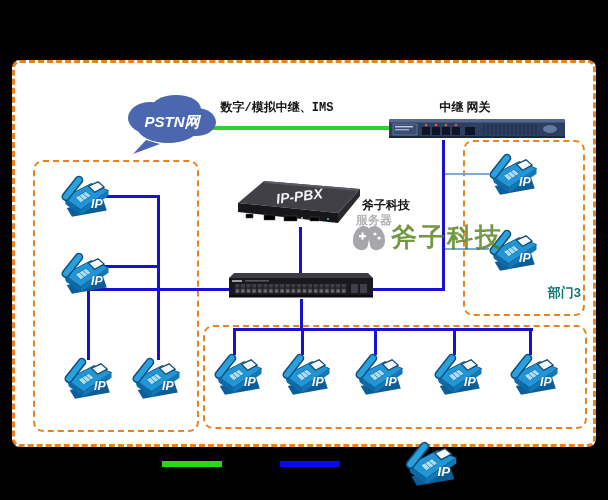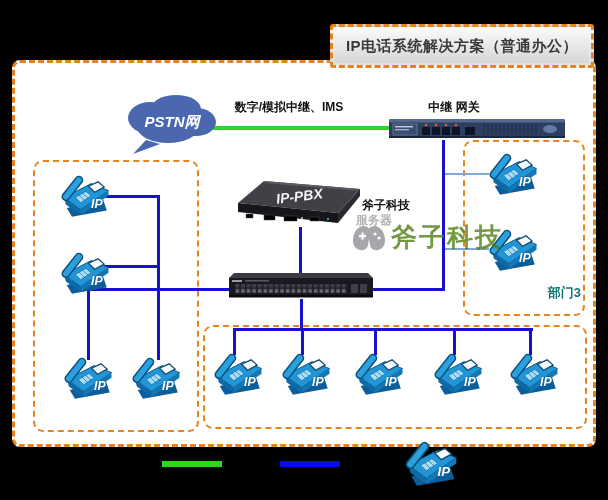--- a/index.html
+++ b/index.html
@@ -32,23 +32,20 @@
   
   .legend-bar{height:6px;z-index:10;}
 </style>
 </head>
 <body>
 
 <div class="stage">
 
   <div class="abs diagram"></div>
 
-  <div class="abs title-box">
-    <span>IP电话系统解决方案（普通办公）</span>
-  </div>
 
   <div class="abs dept-box" style="left:33px;top:160px;width:162px;height:268px;"></div>
   <div class="abs dept-box" style="left:203px;top:325px;width:380px;height:100px;"></div>
   <div class="abs dept-box" style="left:463px;top:140px;width:118px;height:172px;"></div>
 
   <div class="abs greenline" style="left:200px;top:126px;width:190px;height:4px;"></div>
   <div class="abs bline" style="left:442px;top:140px;width:3px;height:151px;"></div>
   <div class="abs lightline" style="left:445px;top:173px;width:44px;height:2px;"></div>
   <div class="abs lightline" style="left:445px;top:248px;width:44px;height:2px;"></div>
   <div class="abs bline" style="left:299px;top:227px;width:3px;height:46px;"></div>
@@ -72,23 +69,23 @@
         <ellipse cx="30" cy="28" rx="22" ry="16"></ellipse>
         <ellipse cx="56" cy="19" rx="25" ry="14"></ellipse>
         <ellipse cx="76" cy="32" rx="20" ry="14"></ellipse>
         <ellipse cx="48" cy="37" rx="31" ry="16"></ellipse>
         <polygon points="26,50 13,64 40,54"></polygon>
       </g>
       <text x="52" y="37" text-anchor="middle" font-size="15" font-weight="bold" font-style="italic" fill="#fff">PSTN网</text>
     </svg>
   </div>
 
-  <div class="abs dev-label" style="left:194px;top:99px;width:190px;">数字/模拟中继、IMS</div>
-
-  <div class="abs dev-label" style="left:409px;top:99px;width:90px;">中继 网关</div>
+  <div class="abs dev-label" style="left:182px;top:99px;width:190px;font-family:Liberation Mono, monospace;">数字/模拟中继、IMS</div>
+
+  <div class="abs dev-label" style="left:420px;top:99px;width:90px;font-family:Liberation Serif, serif;">中继 网关</div>
   <div class="abs device" style="left:388px;top:115px;width:178px;height:26px;">
     <svg viewBox="0 0 178 26" width="178" height="26">
       <rect x="1" y="4" width="176" height="19" rx="2" fill="#2d3e5f"></rect>
       <rect x="1" y="4" width="176" height="3.5" rx="1.5" fill="#55688e"></rect>
       <rect x="1" y="21" width="176" height="2" fill="#1a2740"></rect>
       <rect x="5" y="9" width="24" height="11" fill="#3a4c70" stroke="#7486a8" stroke-width="0.7"></rect>
       <rect x="7" y="11" width="18" height="1.4" fill="#c3cfe2"></rect>
       <rect x="7" y="14" width="14" height="1.4" fill="#9fb0cc"></rect>
       <g fill="#0d1526">
         <rect x="34" y="12" width="8" height="8"></rect>

